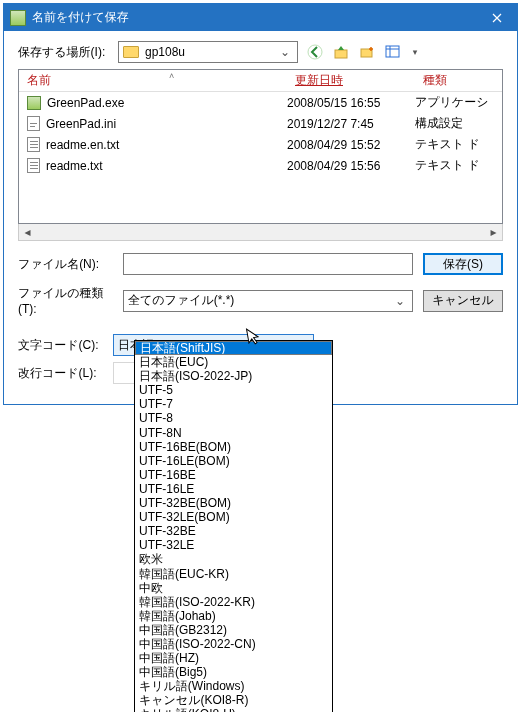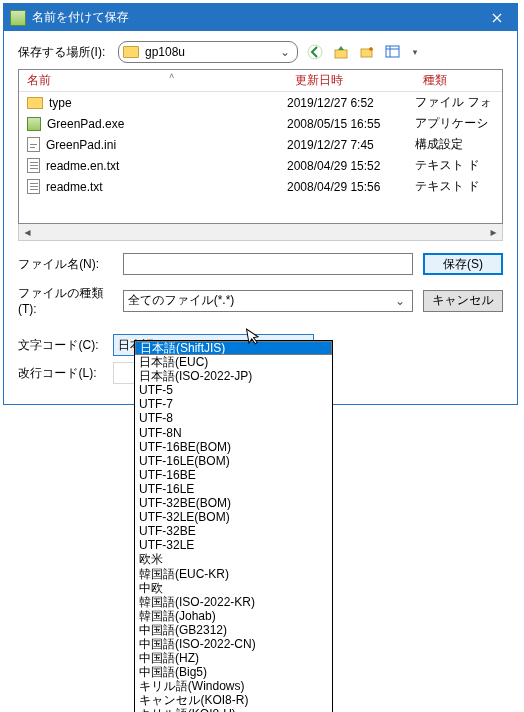--- a/index.html
+++ b/index.html
@@ -20,21 +20,21 @@
   .ticon-btn { width:18px; height:18px; display:flex; align-items:center; justify-content:center; font-size:13px; }
   .ico-back { color:#2a6; font-weight:bold; }
   .ico-up   { color:#d9a420; }
   .ico-new  { color:#d9a420; }
   .ico-view { color:#2a6fd6; }
   .ico-view-dd { color:#555; font-size:9px; margin-left:-4px;}
   .filelist { border:1px solid #828790; background:#fff; margin-top:4px; height:155px; overflow:hidden; }
   .fl-head { display:flex; border-bottom:1px solid #e0e0e0; height:22px; align-items:center; background:#fff; position:relative;}
   .fl-col  { padding:0 8px; color:#b91c1c; }
   .c-name  { width: 268px; }
-  .c-date  { width: 128px; }
+  .c-date  { width: 128px; text-decoration: underline; }
   .c-type  { flex:1; }
   .sort-ind { position:absolute; left:150px; top:1px; color:#7a7a7a; font-size:9px;}
   .fl-row  { display:flex; height:21px; align-items:center; padding-left:8px; }
   .fl-row .nm { width:260px; display:flex; align-items:center; gap:6px;}
   .fl-row .dt { width:128px; }
   .fl-row .tp { flex:1; white-space:nowrap; overflow:hidden;}
   .ico-folder { width:16px; height:12px; background:#ffd86b; border:1px solid #caa23a; }
   .ico-exe    { width:14px; height:14px; background:linear-gradient(#cfe6b8,#9ccb5f); border:1px solid #5a8a3a;}
   .ico-ini    { width:13px; height:15px; background:#fff; border:1px solid #888; position:relative;}
   .ico-ini::after{content:"";position:absolute;left:2px;top:6px;width:7px;height:6px;background:linear-gradient(#888,#888) 0 0/7px 1px no-repeat,linear-gradient(#888,#888) 0 3px/5px 1px no-repeat;}
@@ -74,21 +74,21 @@
       <svg width="10" height="10" viewBox="0 0 10 10">
           <path d="M1 1 L9 9 M9 1 L1 9" stroke="#fff" stroke-width="1.2"></path>
         </svg>
     </div>
   </div>
 
   <div class="body">
 
     <div class="row">
       <div class="lbl">保存する場所(I):</div>
-      <div class="combo" style="width:180px;flex:none;border-radius:9px;">
+      <div class="combo" style="width:180px;flex:none;">
         <div class="folder-ico"></div>
         <div class="txt">gp108u</div>
         <div class="dd">⌄</div>
       </div>
       <div class="toolbar-icons">
         <div class="ticon-btn ico-back">
           <svg width="16" height="16" viewBox="0 0 16 16">
               <path d="M10 3 L5 8 L10 13" fill="none" stroke="#2a8a3a" stroke-width="2"></path>
               <circle cx="8" cy="8" r="7" fill="none" stroke="#bde0b8" stroke-width="1"></circle>
             </svg>
@@ -117,28 +117,20 @@
     </div>
 
     <div class="filelist">
       <div class="fl-head">
         <div class="fl-col c-name">名前</div>
         <div class="sort-ind">˄</div>
         <div class="fl-col c-date">更新日時</div>
         <div class="fl-col c-type">種類</div>
       </div>
       <div id="fl-rows">
-          <div class="fl-row">
-            <div class="nm">
-              <div class="ico-folder"></div>
-              <span>type</span>
-            </div>
-            <div class="dt">2019/12/27 6:52</div>
-            <div class="tp">ファイル フォ</div>
-          </div>
           <div class="fl-row">
             <div class="nm">
               <div class="ico-exe"></div>
               <span>GreenPad.exe</span>
             </div>
             <div class="dt">2008/05/15 16:55</div>
             <div class="tp">アプリケーシ</div>
           </div>
           <div class="fl-row">
             <div class="nm">

